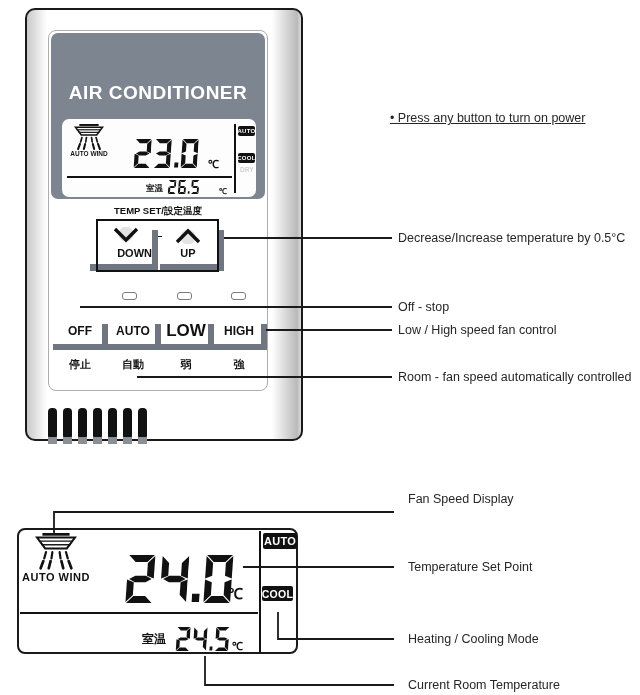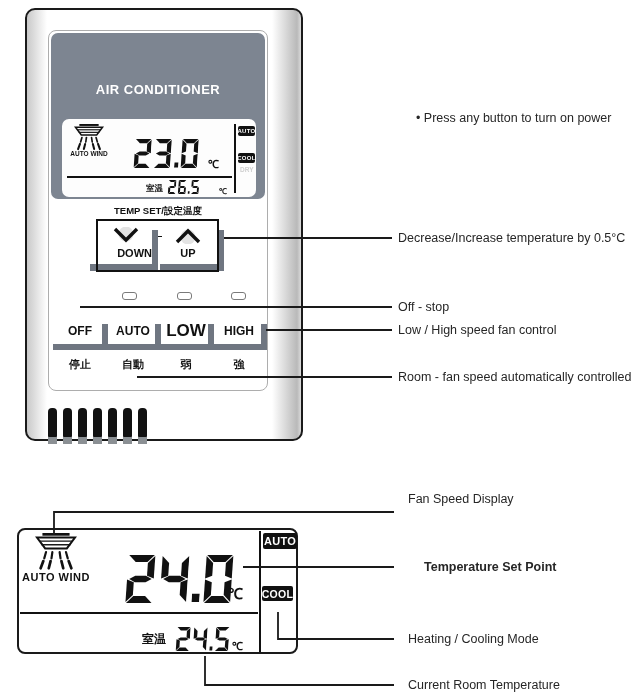--- a/index.html
+++ b/index.html
@@ -6,21 +6,21 @@
   #page{position:relative;width:640px;height:695px;background:#fff;overflow:hidden;
         font-family:"Liberation Sans",sans-serif;color:#111;}
   .abs{position:absolute;}
 
   
   #device-body{left:25px;top:8px;width:278px;height:433px;border:2.5px solid #1a1a1a;border-radius:10px;
     box-sizing:border-box;
     background:linear-gradient(to right,#c9c9c9 0px,#ffffff 20px,#ffffff 245px,#b9b9b9 270px,#ededed 276px);}
   #face-plate{left:48px;top:30px;width:220px;height:361px;border:1px solid #adadad;border-radius:8px;background:#fff;box-sizing:border-box;}
   #gray-panel{left:51px;top:33px;width:214px;height:166px;background:#7d8591;border-radius:7px;}
-  #ac-title{left:51px;top:82px;width:214px;text-align:center;color:#fff;font-size:13px;font-weight:bold;letter-spacing:.5px;}
+  #ac-title{left:51px;top:82px;width:214px;text-align:center;color:#fff;font-size:19px;font-weight:bold;letter-spacing:.5px;}
 
   
   #lcd-top{left:62px;top:119px;width:194px;height:78px;background:#fdfdfd;border-radius:7px;}
   .seg{display:flex;align-items:flex-end;}
   .badge{background:#111;color:#fff;font-weight:bold;display:flex;align-items:center;justify-content:center;border-radius:2px;letter-spacing:.3px;}
   .lcd-line{background:#111;}
 
   
   #temp-set-label{left:95px;top:205px;width:126px;text-align:center;font-size:9.5px;font-weight:bold;}
   #temp-set-label span{display:inline-block;border-bottom:1.5px solid #111;padding-bottom:18px;}
@@ -187,21 +187,21 @@
   <div class="vent" style="left:123px;top:408px;height:30px;"></div>
   <div class="vent" style="left:138px;top:408px;height:30px;"></div>
   <div class="vent-tip" style="left:48px;top:437px;"></div>
   <div class="vent-tip" style="left:63px;top:437px;"></div>
   <div class="vent-tip" style="left:78px;top:437px;"></div>
   <div class="vent-tip" style="left:93px;top:437px;"></div>
   <div class="vent-tip" style="left:108px;top:437px;"></div>
   <div class="vent-tip" style="left:123px;top:437px;"></div>
   <div class="vent-tip" style="left:138px;top:437px;"></div>
 
-  <div class="note" style="left:416px;top:111px;">• Press any button to turn on power</div>
+  <div class="note" style="left:390px;top:111px;text-decoration:underline;">• Press any button to turn on power</div>
   <div class="note" style="left:398px;top:231px;">Decrease/Increase temperature by 0.5°C</div>
   <div class="note" style="left:398px;top:300px;">Off - stop</div>
   <div class="note" style="left:398px;top:323px;">Low / High speed fan control</div>
   <div class="note" style="left:398px;top:370px;">Room - fan speed automatically controlled</div>
 
   <div id="lcd-big" class="abs"></div>
   <svg class="abs" style="left:31px;top:533px;" width="50" height="38" viewBox="0 0 52 42">
     <rect x="11" y="0" width="30" height="3" fill="#111"></rect>
     <path d="M5,5 H47 L38,17 H14 Z" fill="none" stroke="#111" stroke-width="2.2"></path>
     <line x1="8" y1="9" x2="44" y2="9" stroke="#111" stroke-width="1.6"></line>
@@ -273,21 +273,21 @@
         <polygon points="100,92 100,176 74,150 74,102" fill="#111"></polygon>
         <polygon points="28,154 72,154 98,180 2,180" fill="#111"></polygon>
       </svg>
     </div>
   <div class="abs" style="left:232px;top:638px;font-size:11px;font-weight:bold;">℃</div>
   <div class="abs lcd-line" style="left:259px;top:531px;width:2px;height:121px;"></div>
   <div class="abs badge" style="left:263px;top:533px;width:34px;height:16px;font-size:11px;">AUTO</div>
   <div class="abs badge" style="left:262px;top:586px;width:31px;height:15px;font-size:10.5px;">COOL</div>
 
   <div class="note" style="left:408px;top:492px;">Fan Speed Display</div>
-  <div class="note" style="left:424px;top:560px;font-weight:bold;">Temperature Set Point</div>
+  <div class="note" style="left:408px;top:560px;">Temperature Set Point</div>
   <div class="note" style="left:408px;top:632px;">Heating / Cooling Mode</div>
   <div class="note" style="left:408px;top:678px;">Current Room Temperature</div>
 
   <svg id="callouts" class="abs" width="640" height="695">
     <g stroke="#1a1a1a" stroke-width="1.8" fill="none">
       <line x1="224" y1="238" x2="392" y2="238"></line>
       <line x1="80" y1="307" x2="392" y2="307"></line>
       <line x1="266" y1="330" x2="392" y2="330"></line>
       <line x1="137" y1="377" x2="392" y2="377"></line>
       <polyline points="54,535 54,512 394,512"></polyline>

